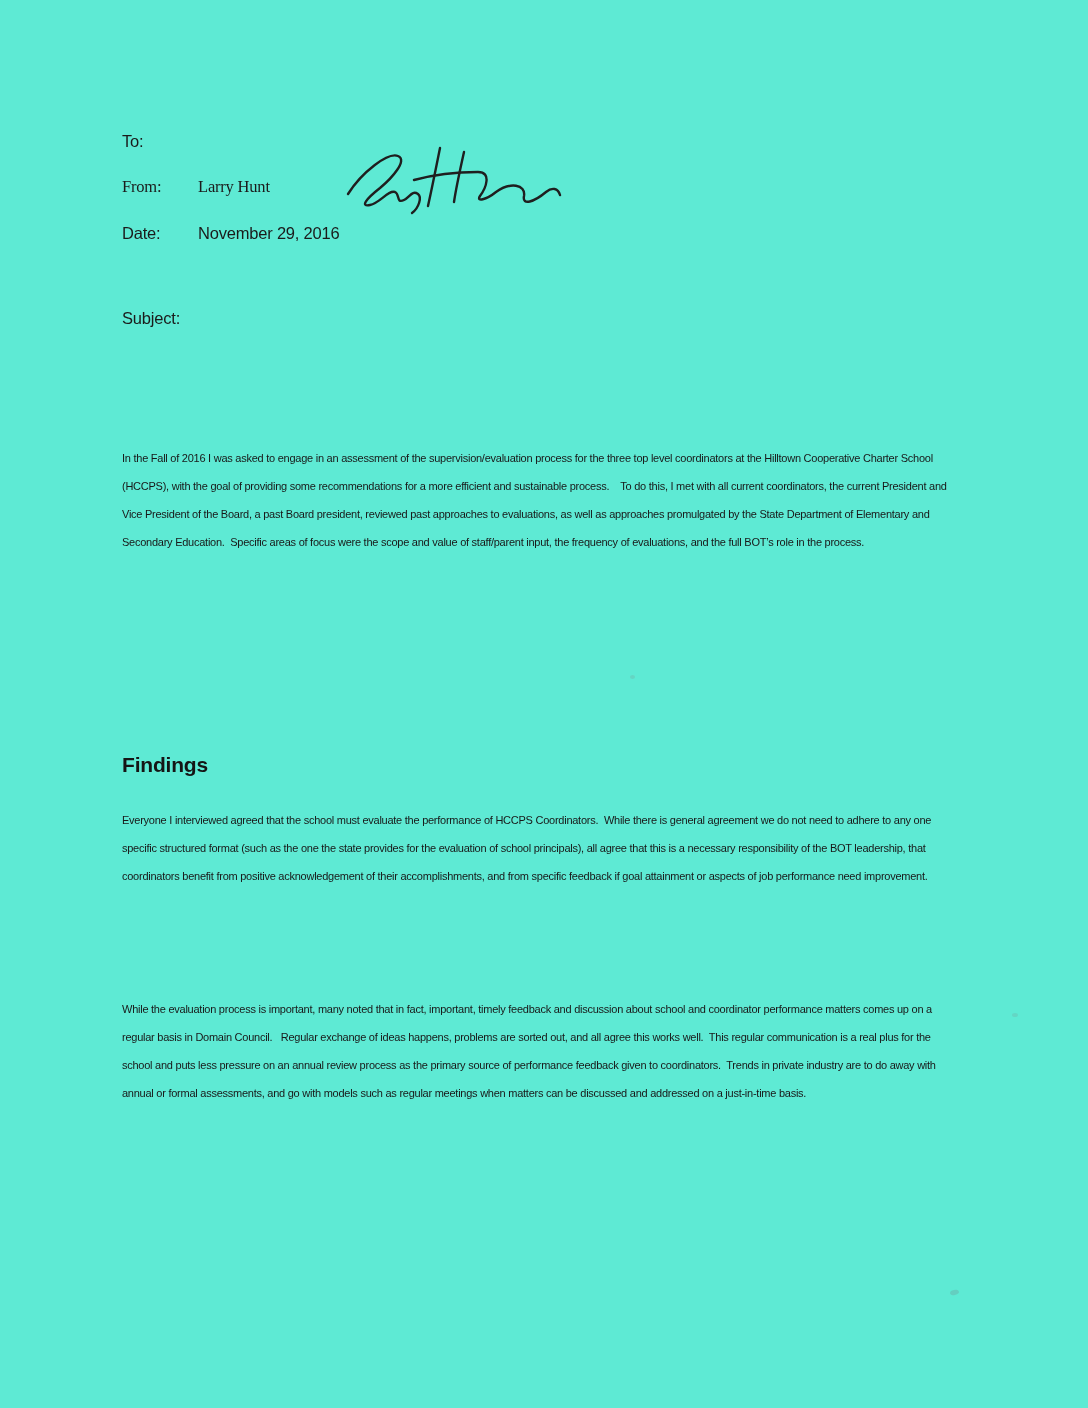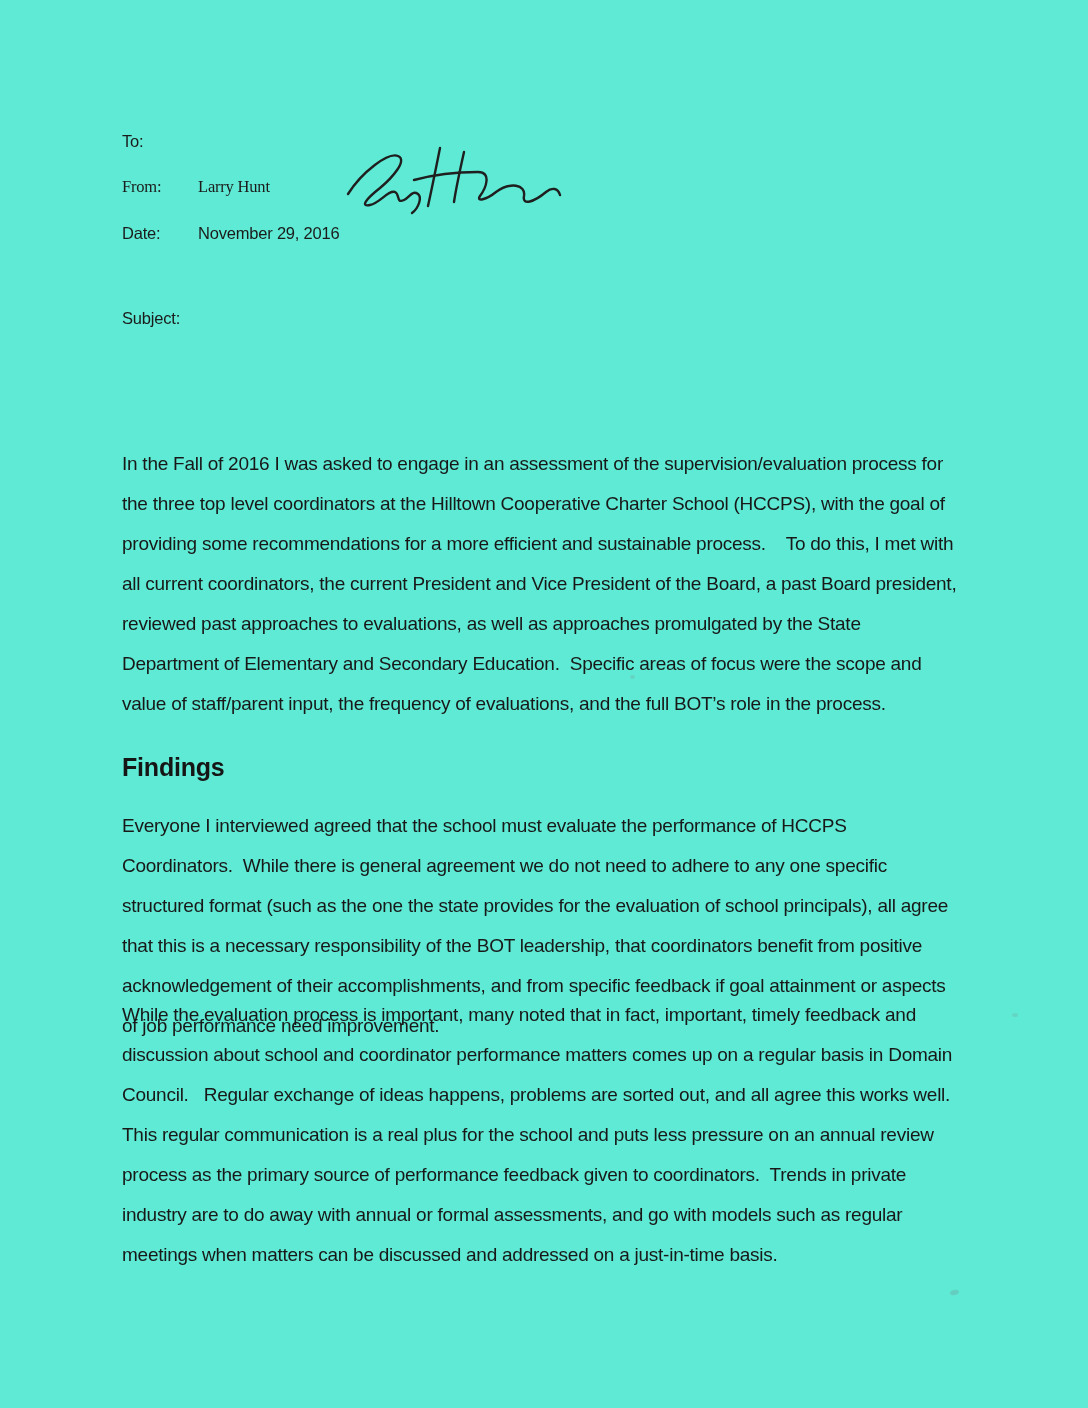--- a/index.html
+++ b/index.html
@@ -49,33 +49,33 @@
     top: 143px;
     width: 230px;
     height: 74px;
   }
   .signature-wrap svg { width: 100%; height: 100%; }
 
   .body-text {
     position: absolute;
     left: 122px;
     width: 836px;
-    font-size: 19px;
+    font-size: 11px;
     letter-spacing: -0.25px;
-    line-height: 40px;
+    line-height: 28px;
     color: #181818;
     white-space: pre-wrap;
   }
   .para-intro { top: 444px; }
 
   .findings-heading {
     position: absolute;
     left: 122px;
     top: 753px;
-    font-size: 25px;
+    font-size: 21px;
     font-weight: bold;
     letter-spacing: -0.2px;
     color: #151515;
   }
   .para-f1 { top: 806px; }
   .para-f2 { top: 995px; }
   .para-f3 { top: 1202px; }
 
   .scan-speck-1 {
     position: absolute;

